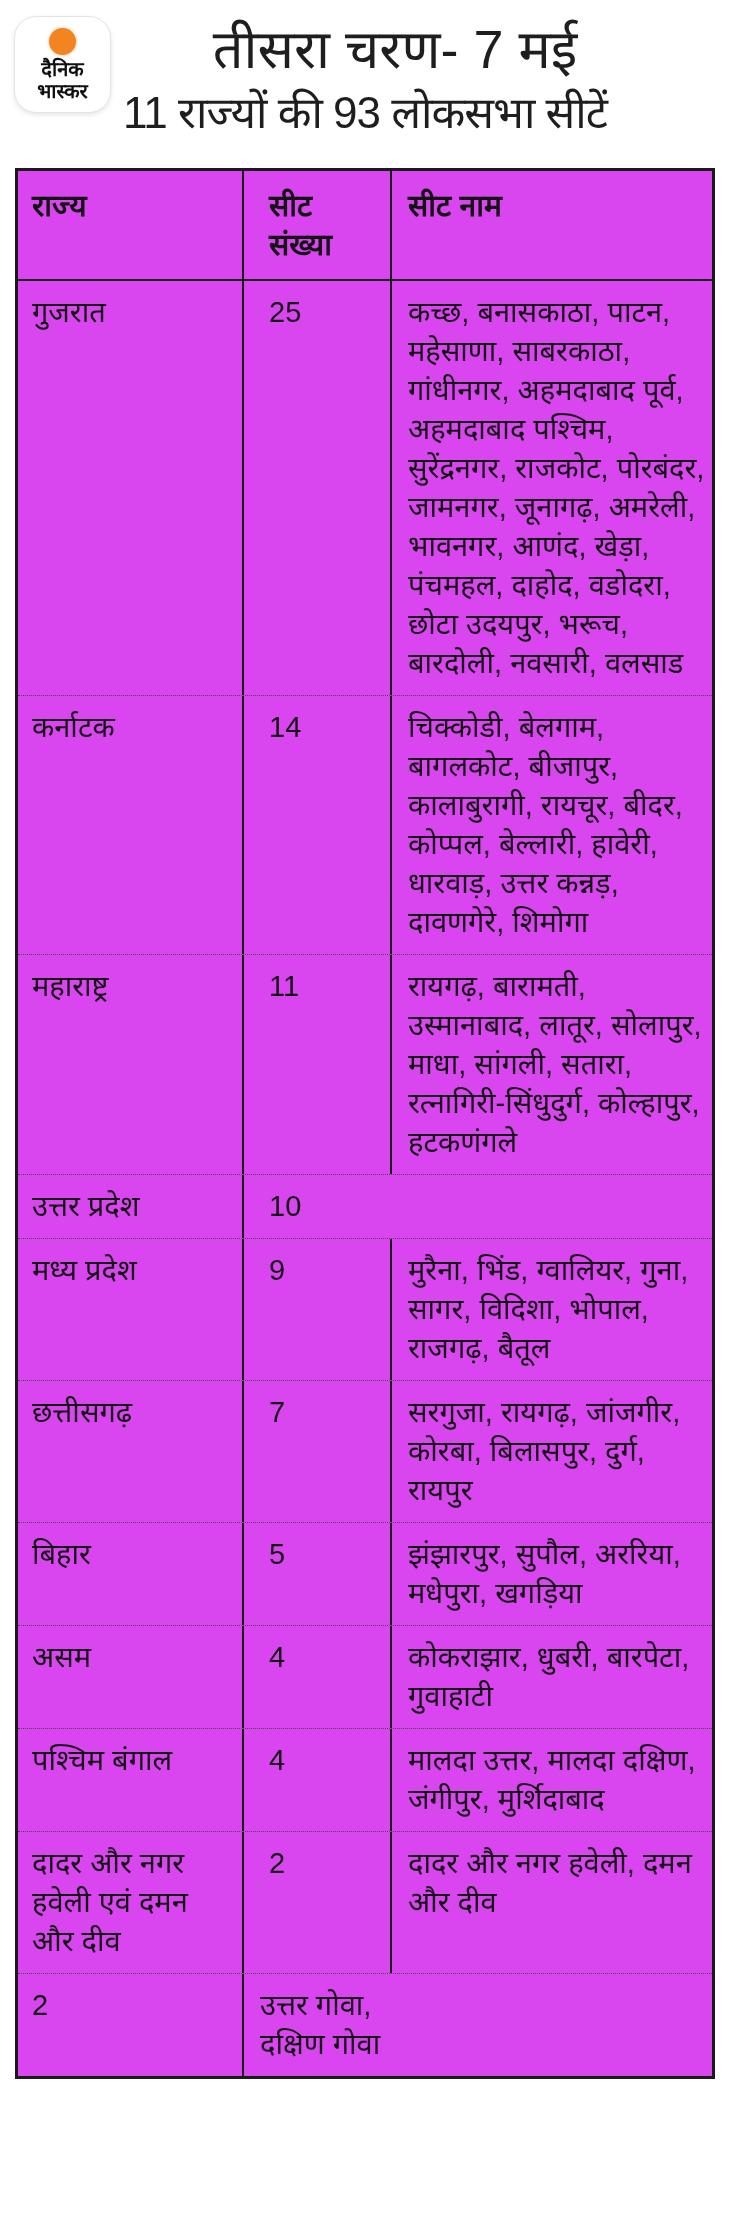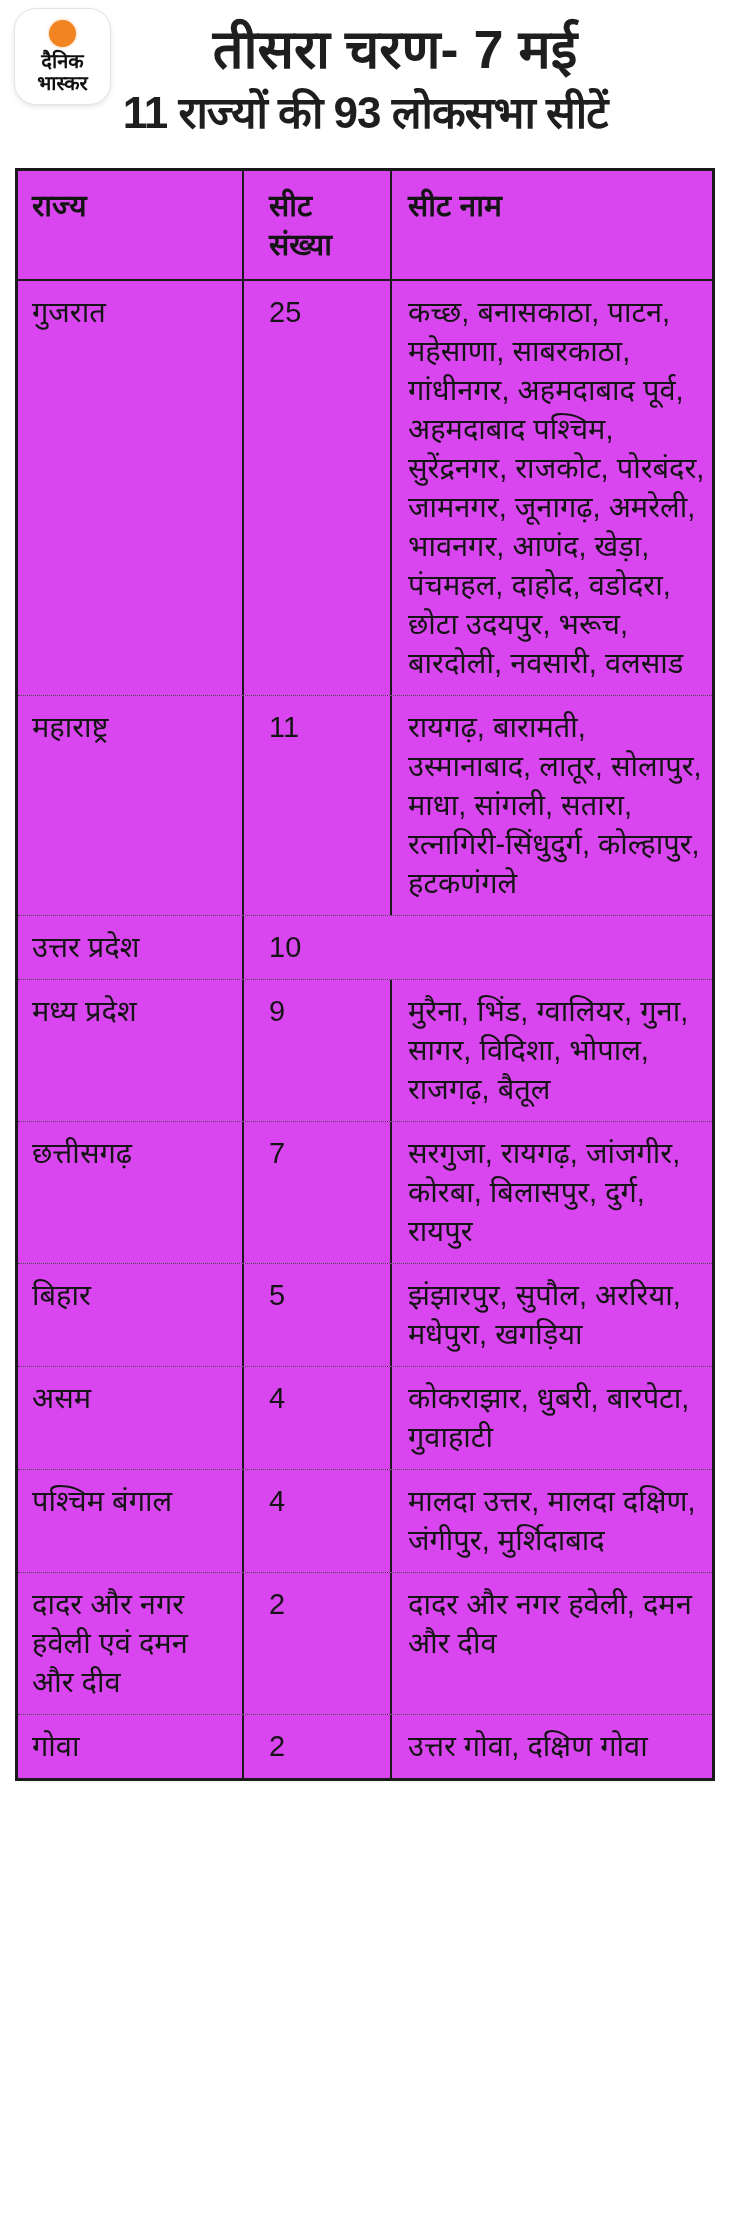--- a/index.html
+++ b/index.html
@@ -10,40 +10,40 @@
     overflow: hidden;
     font-family: "Liberation Sans", sans-serif;
     color: #1a1a1a;
     -webkit-font-smoothing: antialiased;
   }
   .page { position: relative; width: 730px; height: 2240px; }
 
   
   .masthead { position: relative; padding-top: 16px; }
   .logo-box {
-    position: absolute; left: 14px; top: 8px;
+    position: absolute; left: 14px; top: 16px;
     width: 97px; height: 97px;
     background: #fff;
     border: 1px solid #e4e4e4;
     border-radius: 22px;
     box-shadow: 0 2px 5px rgba(0,0,0,0.10);
     display: flex; flex-direction: column;
     align-items: center; justify-content: center;
   }
   .logo-dot {
     width: 27px; height: 27px; border-radius: 50%;
     background: #f28522;
     box-shadow: 0 0 3px rgba(242,133,34,0.6);
     margin-bottom: 3px;
   }
   .logo-text {
     font-weight: bold; font-size: 20px; line-height: 22px;
     text-align: center; color: #101010; letter-spacing: 0;
   }
-  .title { text-align: center; font-weight: bold; color: #1e1e1e; }
+  .title { text-align: center; font-weight: normal; color: #1e1e1e; }
   .title-line1 { font-size: 54px; line-height: 66px; padding-left: 60px; }
   .title-line2 { font-size: 44px; line-height: 62px; letter-spacing: -1px; }
 
   
   .table {
     margin: 24px 15px 0 15px;
     border: 3px solid #1a1a1a;
     background: #d946ef;
   }
   .trow { display: grid; grid-template-columns: 224px 148px 1fr; }
@@ -81,20 +81,25 @@
       <div class="cell">सीट संख्या</div>
       <div class="cell seats">सीट नाम</div>
     </div>
     <div class="tbody">
   <div class="trow">
     <div class="cell state">गुजरात</div>
     <div class="cell count">25</div>
     <div class="cell seats">कच्छ, बनासकाठा, पाटन, महेसाणा, साबरकाठा, गांधीनगर, अहमदाबाद पूर्व, अहमदाबाद पश्चिम, सुरेंद्रनगर, राजकोट, पोरबंदर, जामनगर, जूनागढ़, अमरेली, भावनगर, आणंद, खेड़ा, पंचमहल, दाहोद, वडोदरा, छोटा उदयपुर, भरूच, बारदोली, नवसारी, वलसाड</div>
   </div>
 
+  <div class="trow">
+    <div class="cell state">कर्नाटक</div>
+    <div class="cell count">14</div>
+    <div class="cell seats">चिक्कोडी, बेलगाम, बागलकोट, बीजापुर, कालाबुरागी, रायचूर, बीदर, कोप्पल, बेल्लारी, हावेरी, धारवाड़, उत्तर कन्नड़, दावणगेरे, शिमोगा</div>
+  </div>
 
   <div class="trow">
     <div class="cell state">महाराष्ट्र</div>
     <div class="cell count">11</div>
     <div class="cell seats">रायगढ़, बारामती, उस्मानाबाद, लातूर, सोलापुर, माधा, सांगली, सतारा, रत्नागिरी-सिंधुदुर्ग, कोल्हापुर, हटकणंगले</div>
   </div>
 
   <div class="trow">
     <div class="cell state">उत्तर प्रदेश</div>
     <div class="cell count">10</div>
@@ -130,20 +135,19 @@
     <div class="cell seats">मालदा उत्तर, मालदा दक्षिण, जंगीपुर, मुर्शिदाबाद</div>
   </div>
 
   <div class="trow">
     <div class="cell state">दादर और नगर हवेली एवं दमन और दीव</div>
     <div class="cell count">2</div>
     <div class="cell seats">दादर और नगर हवेली, दमन और दीव</div>
   </div>
 
   <div class="trow">
-    <div class="cell state">गोवा</div>
     <div class="cell count">2</div>
     <div class="cell seats">उत्तर गोवा, दक्षिण गोवा</div>
   </div>
 </div>
   </div>
 
 </div>
 
 </body></html>

